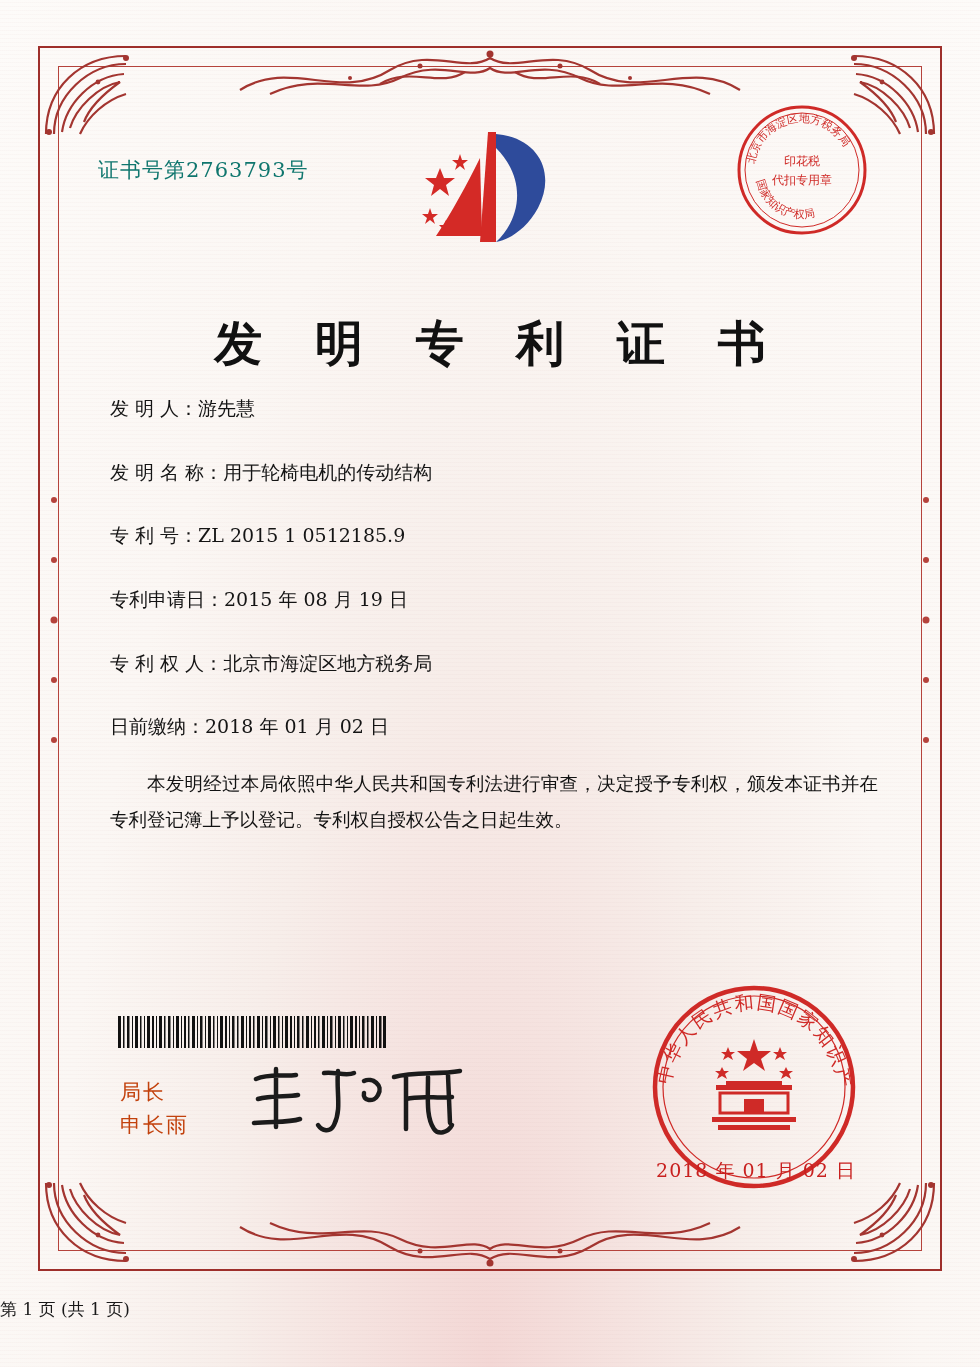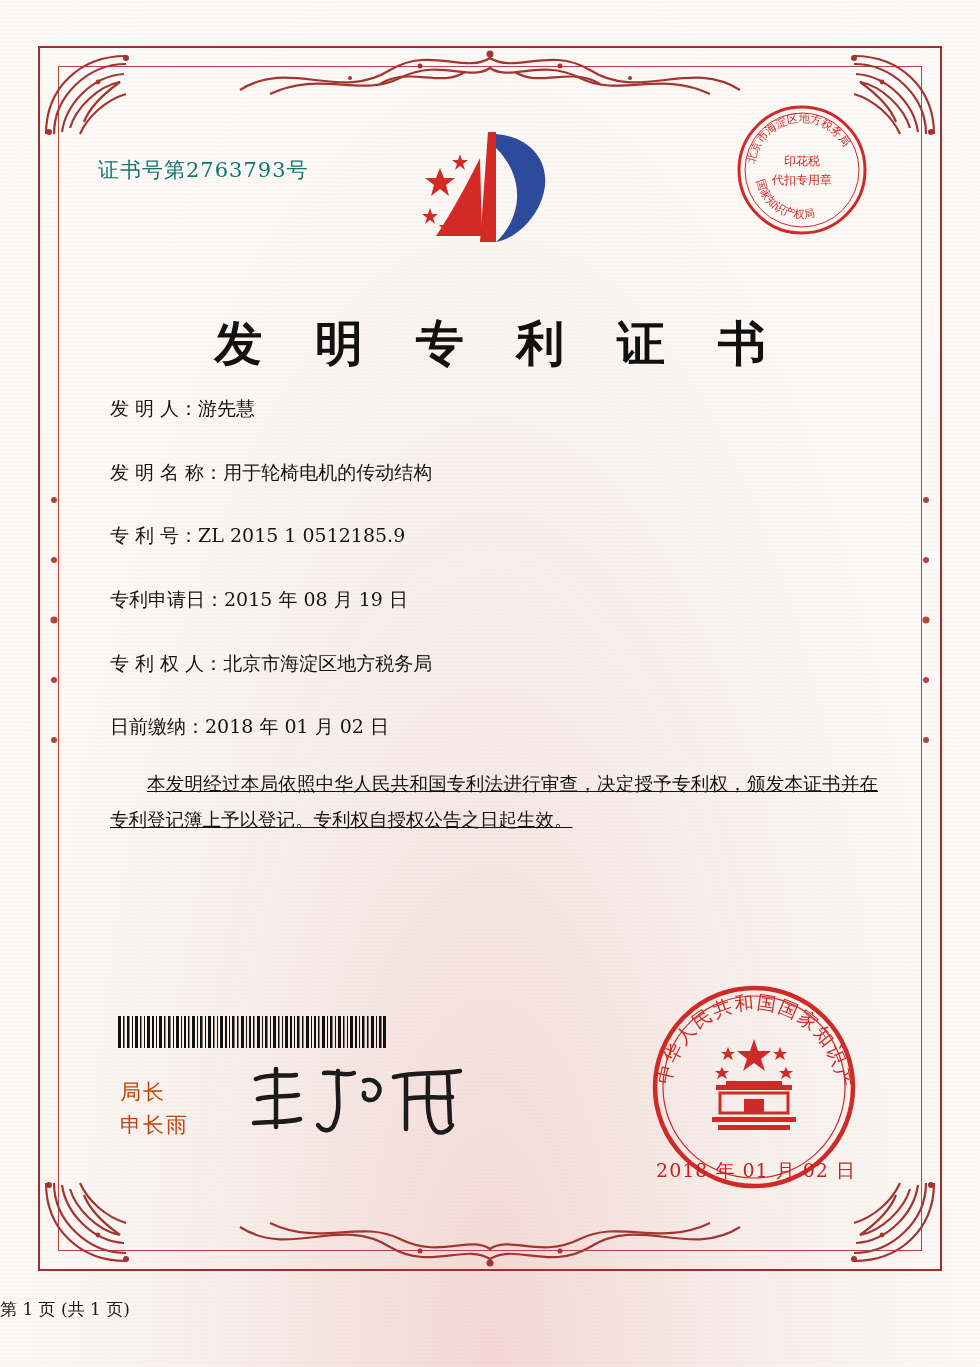--- a/index.html
+++ b/index.html
@@ -79,21 +79,21 @@
   .fields{position:absolute;left:52px;right:40px;top:330px;}
   .field{
     font-size:19px;color:#141414;margin-bottom:39px;line-height:1.3;
     white-space:nowrap;
   }
   .field .lbl{letter-spacing:0px;}
   .body-text{
     position:absolute;left:52px;right:44px;top:700px;
     font-size:18.5px;line-height:1.95;color:#121212;text-align:justify;
   }
-  .body-text p{margin:0 0 2px 0;text-indent:2em;text-decoration:underline;}
+  .body-text p{margin:0 0 2px 0;text-indent:2em;}
   .barcode{
     position:absolute;left:60px;top:950px;
     width:268px;height:32px;
   }
   .sig-block{
     position:absolute;left:62px;top:1010px;
     font-size:21px;line-height:1.55;color:#c2410c;letter-spacing:2px;
   }
   .signature{
     position:absolute;left:180px;top:985px;

